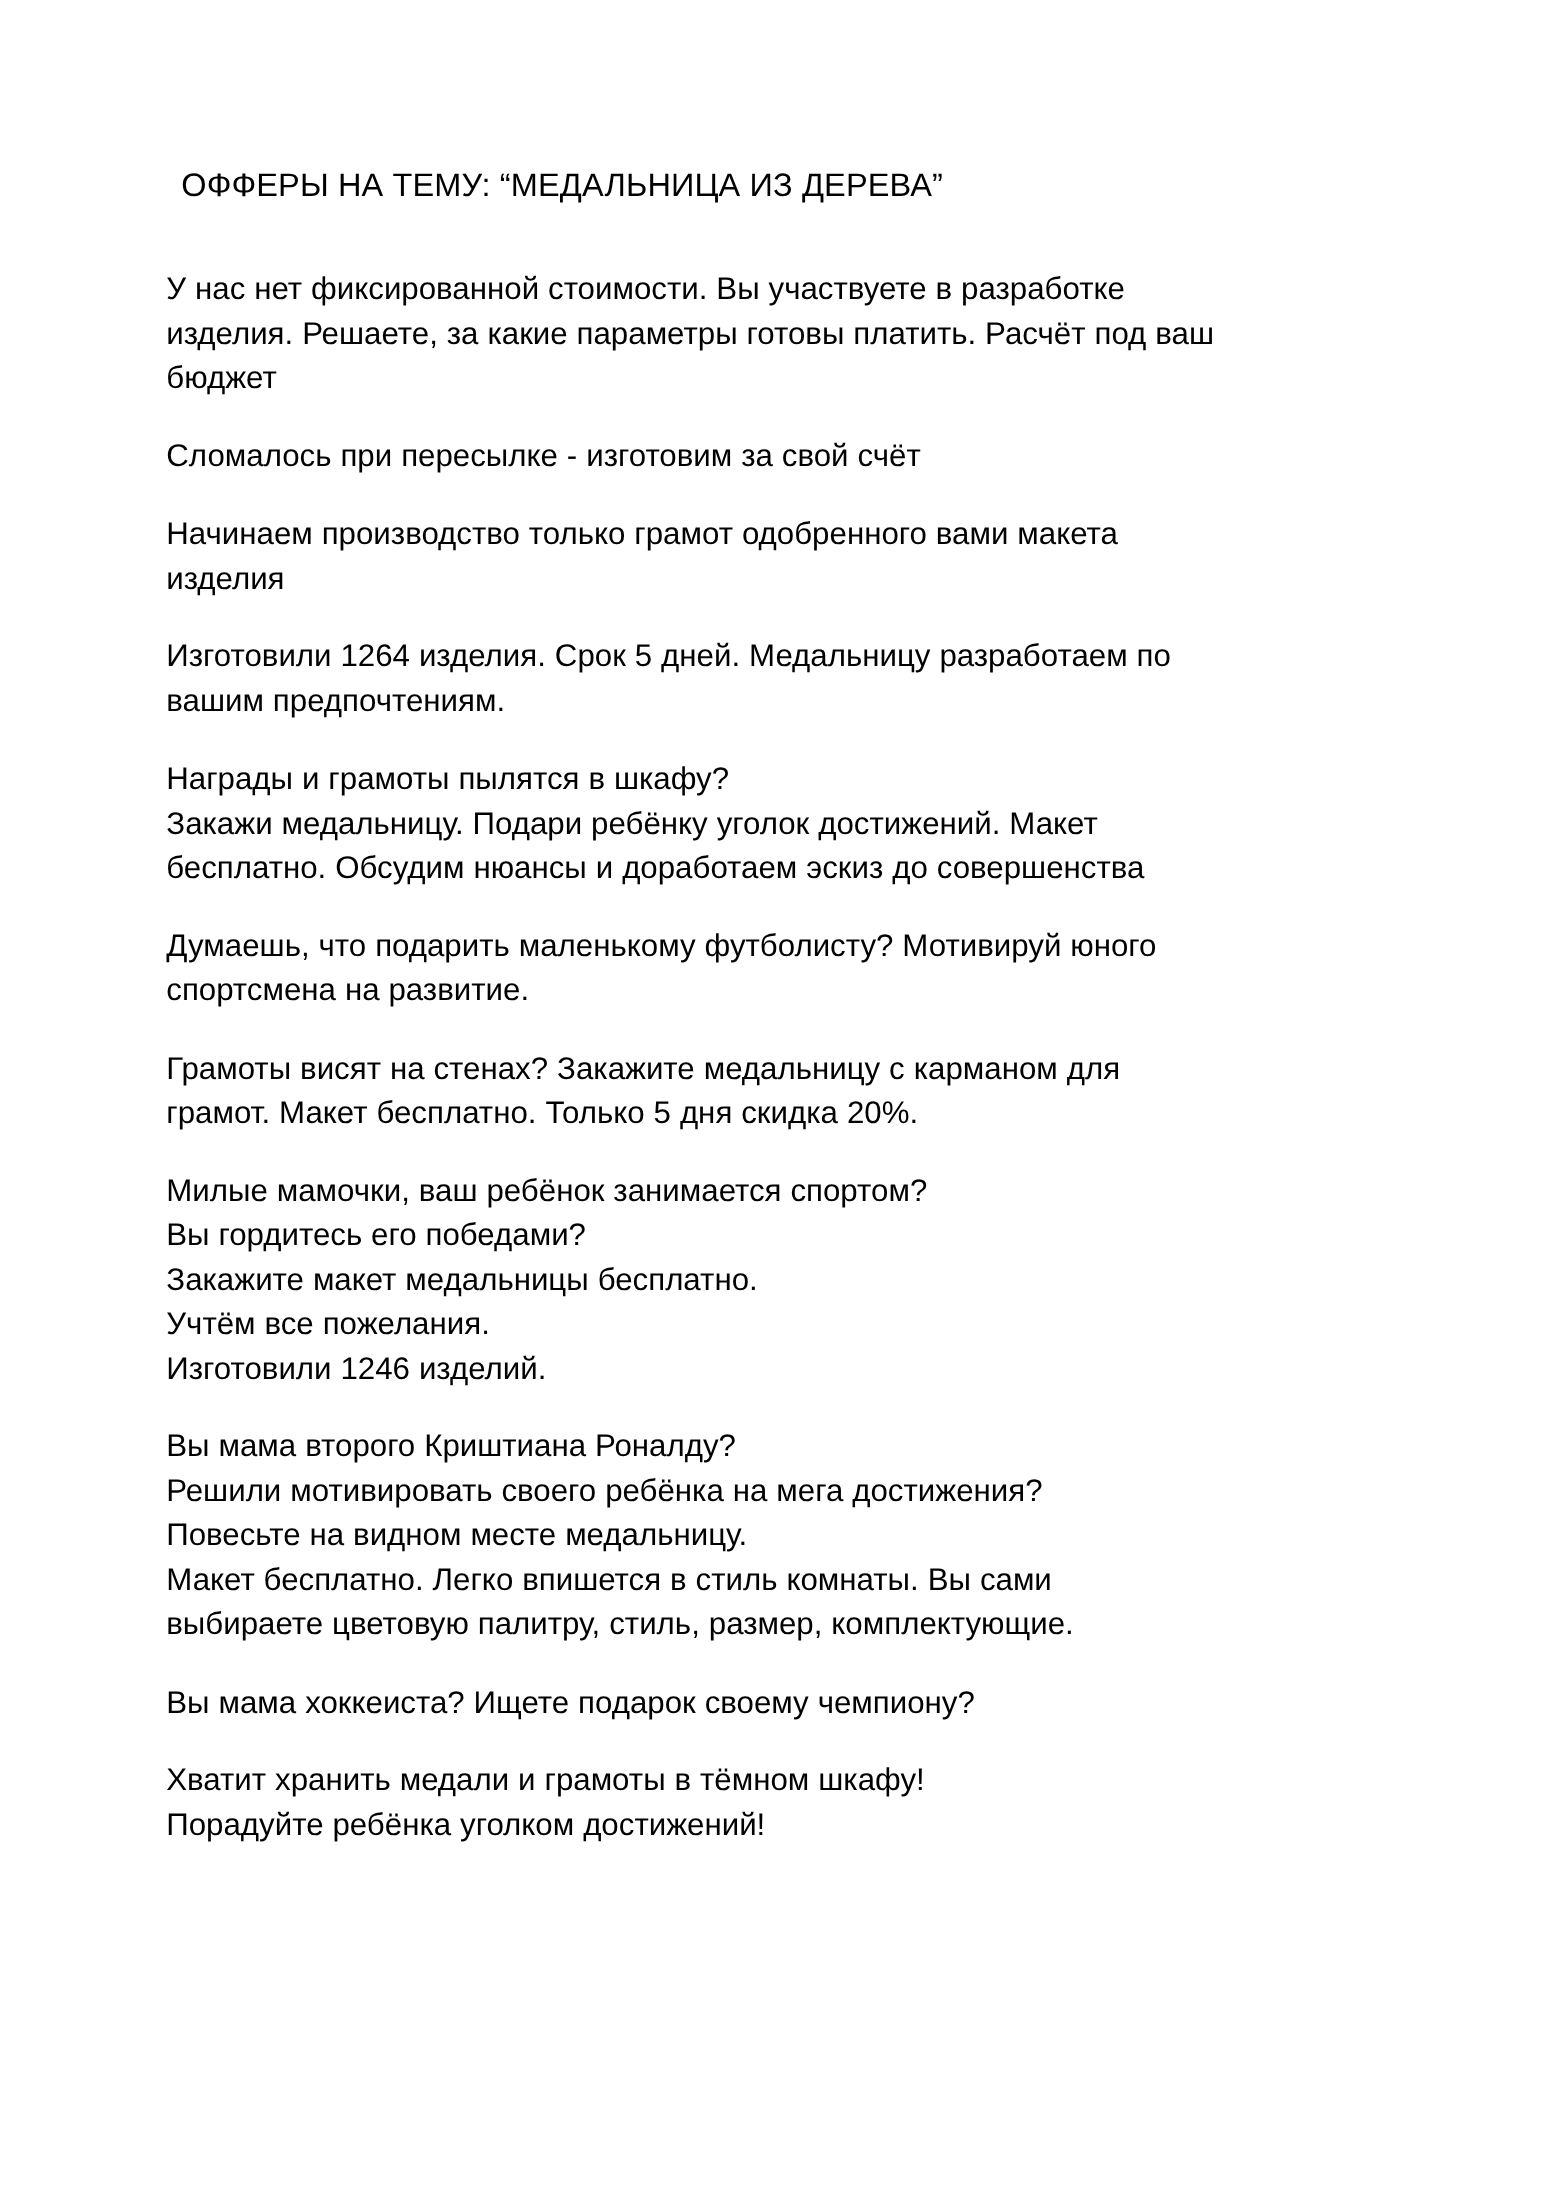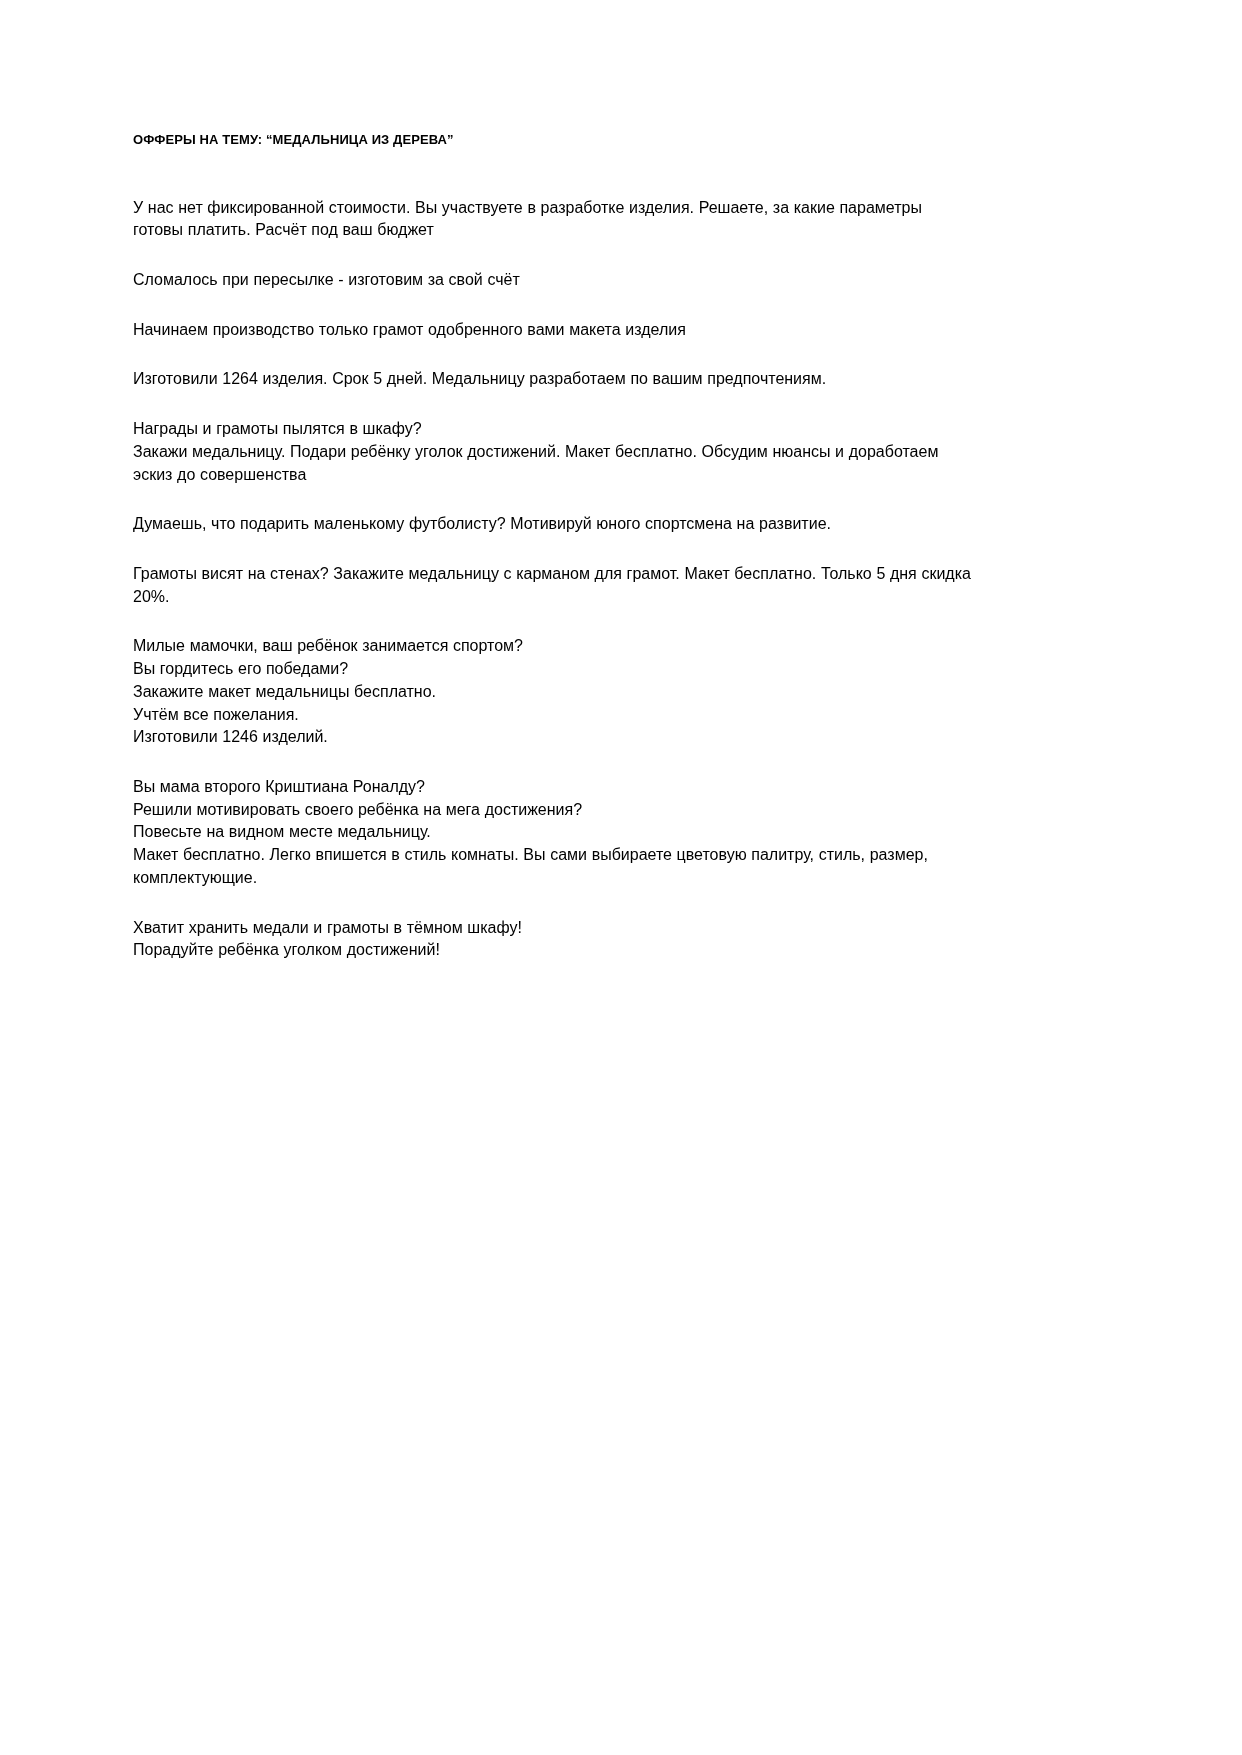--- a/index.html
+++ b/index.html
@@ -23,32 +23,32 @@
     box-sizing: border-box;
     padding: 0;
   }
   .content {
     position: absolute;
     left: 133px;
     top: 131px;
     width: 840px;
   }
   .doc-title {
-    font-size: 13px;
-    font-weight: bold;
+    font-size: 26px;
+    font-weight: normal;
     letter-spacing: 0.1px;
     line-height: 1.35;
-    margin: 0 0 0 0;
+    margin: 0 0 0 12px;
     white-space: pre-wrap;
   }
   .spacer-after-title {
     height: 48px;
   }
   .para {
-    font-size: 16px;
+    font-size: 25px;
     font-weight: normal;
     line-height: 1.42;
     margin: 0 0 27px 0;
     white-space: pre-wrap;
     word-spacing: 0.2px;
   }
   .para:last-child {
     margin-bottom: 0;
   }
 </style>
@@ -83,19 +83,20 @@
 Вы гордитесь его победами?
 Закажите макет медальницы бесплатно.
 Учтём все пожелания.
 Изготовили 1246 изделий.</p>
 
     <p class="para">Вы мама второго Криштиана Роналду?
 Решили мотивировать своего ребёнка на мега достижения?
 Повесьте на видном месте медальницу.
 Макет бесплатно. Легко впишется в стиль комнаты. Вы сами выбираете цветовую палитру, стиль, размер, комплектующие.</p>
 
+    <p class="para">Вы мама хоккеиста? Ищете подарок своему чемпиону?</p>
 
 
     <p class="para">Хватит хранить медали и грамоты в тёмном шкафу!
 Порадуйте ребёнка уголком достижений!</p>
 
   </div>
 </div>
 
 </body></html>

